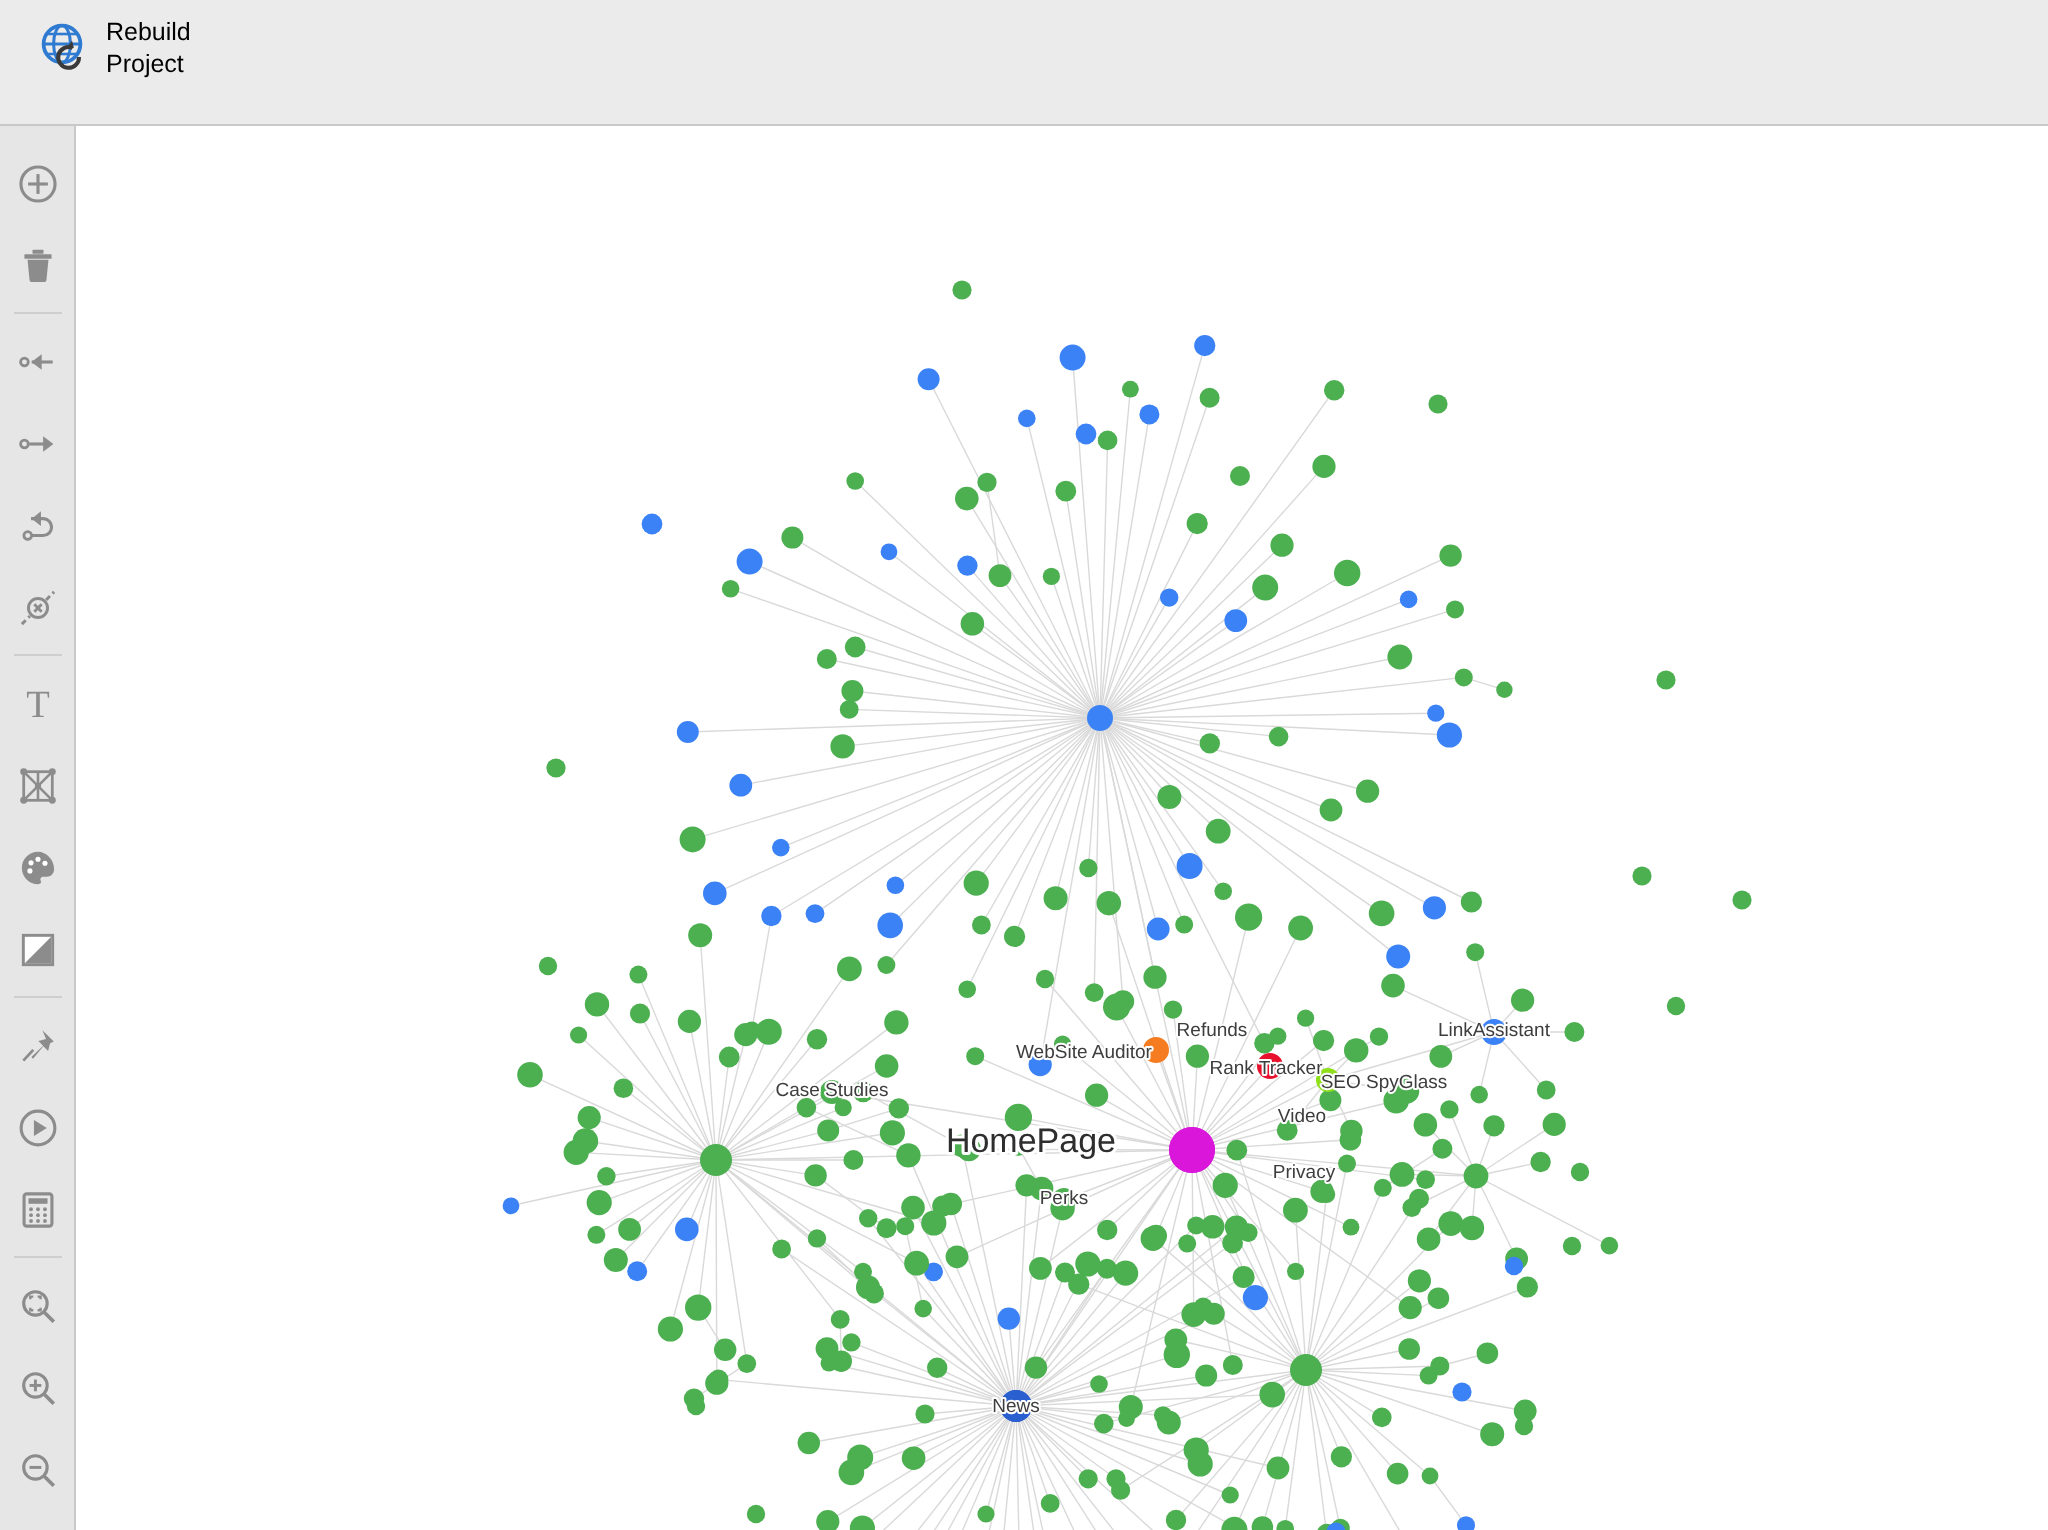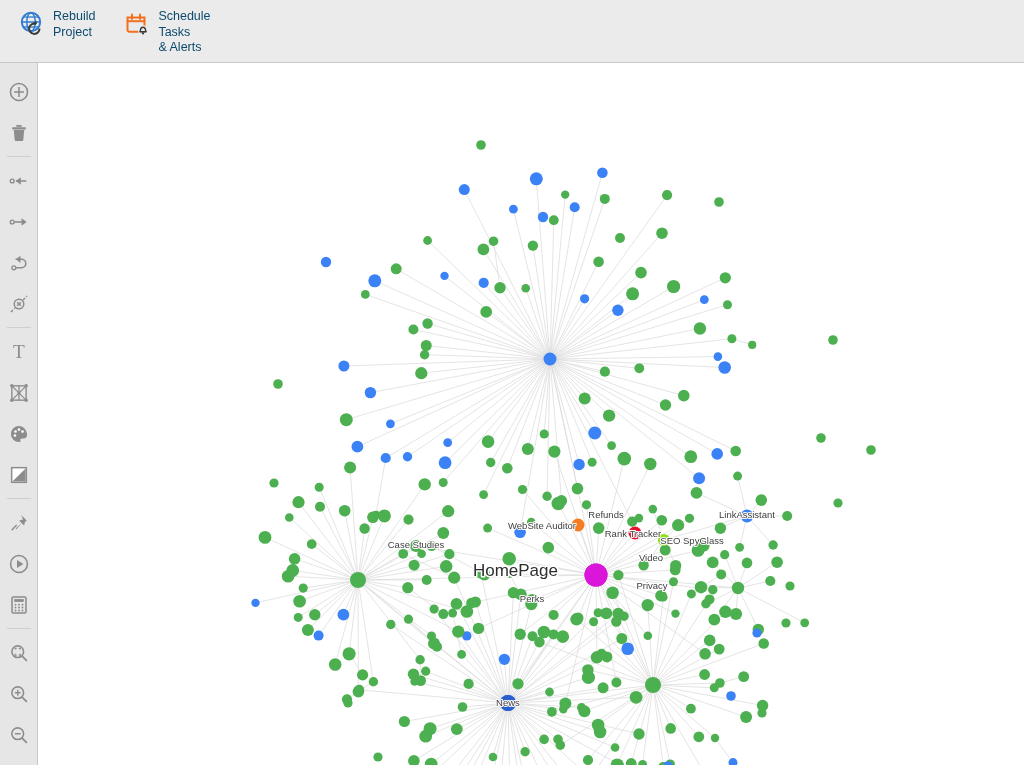--- a/index.html
+++ b/index.html
@@ -42,21 +42,21 @@
   }
   .top-btn .tb-icon {
     width: 28px; height: 28px;
     flex: 0 0 28px;
     display: block;
     margin-top: 2px;
   }
   .top-btn .tb-label {
     font-size: 12.5px;
     line-height: 15.5px;
-    color: #0c4a6e;
+    color: #000000;
     text-align: left;
     white-space: pre-line;
     padding-top: 1px;
   }
 
   
   #body-row {
     flex: 1 1 auto;
     display: flex;
     flex-direction: row;
@@ -139,37 +139,20 @@
           <line x1="5.3" y1="7" x2="20.7" y2="7" stroke="#2f7bd1" stroke-width="1.3"></line>
           <line x1="5.3" y1="17" x2="20.7" y2="17" stroke="#2f7bd1" stroke-width="1.3"></line>
           <path d="M21.5 18.5 a5.2 5.2 0 1 1 -3.2 -4.6" fill="none" stroke="#3a3a3a" stroke-width="2"></path>
           <path d="M18.0 10.2 l0.9 3.8 l-3.8 0.5 z" fill="#3a3a3a"></path>
         </svg>
       </span>
       <span class="tb-label">Rebuild
 Project</span>
     </div>
 
-    <div class="top-btn">
-      <span class="tb-icon">
-        <svg viewBox="0 0 28 28" width="28" height="28">
-          <path d="M4.5 7.5 h17 v12.5 a1.8 1.8 0 0 1 -1.8 1.8 h-13.4 a1.8 1.8 0 0 1 -1.8 -1.8 z" fill="none" stroke="#f07020" stroke-width="2"></path>
-          <line x1="4.5" y1="11.2" x2="21.5" y2="11.2" stroke="#f07020" stroke-width="2"></line>
-          <line x1="9" y1="4.6" x2="9" y2="9" stroke="#f07020" stroke-width="2" stroke-linecap="round"></line>
-          <line x1="17" y1="4.6" x2="17" y2="9" stroke="#f07020" stroke-width="2" stroke-linecap="round"></line>
-          <circle cx="20" cy="20.2" r="5" fill="#ebebeb"></circle>
-          <path d="M17.3 21.6 c0 -2.5 0.6 -4.3 2.7 -4.3 c2.1 0 2.7 1.8 2.7 4.3 z" fill="none" stroke="#3a3a3a" stroke-width="1.4" stroke-linejoin="round"></path>
-          <line x1="16.9" y1="21.8" x2="23.1" y2="21.8" stroke="#3a3a3a" stroke-width="1.4" stroke-linecap="round"></line>
-          <circle cx="20" cy="23.4" r="1.1" fill="#3a3a3a"></circle>
-        </svg>
-      </span>
-      <span class="tb-label">Schedule
-Tasks
-&amp; Alerts</span>
-    </div>
 
   </div>
 
   <div id="body-row">
 
     <div id="sidebar">
 
       <div class="side-btn">
         <span>
           <svg viewBox="0 0 24 24" width="22" height="22">

